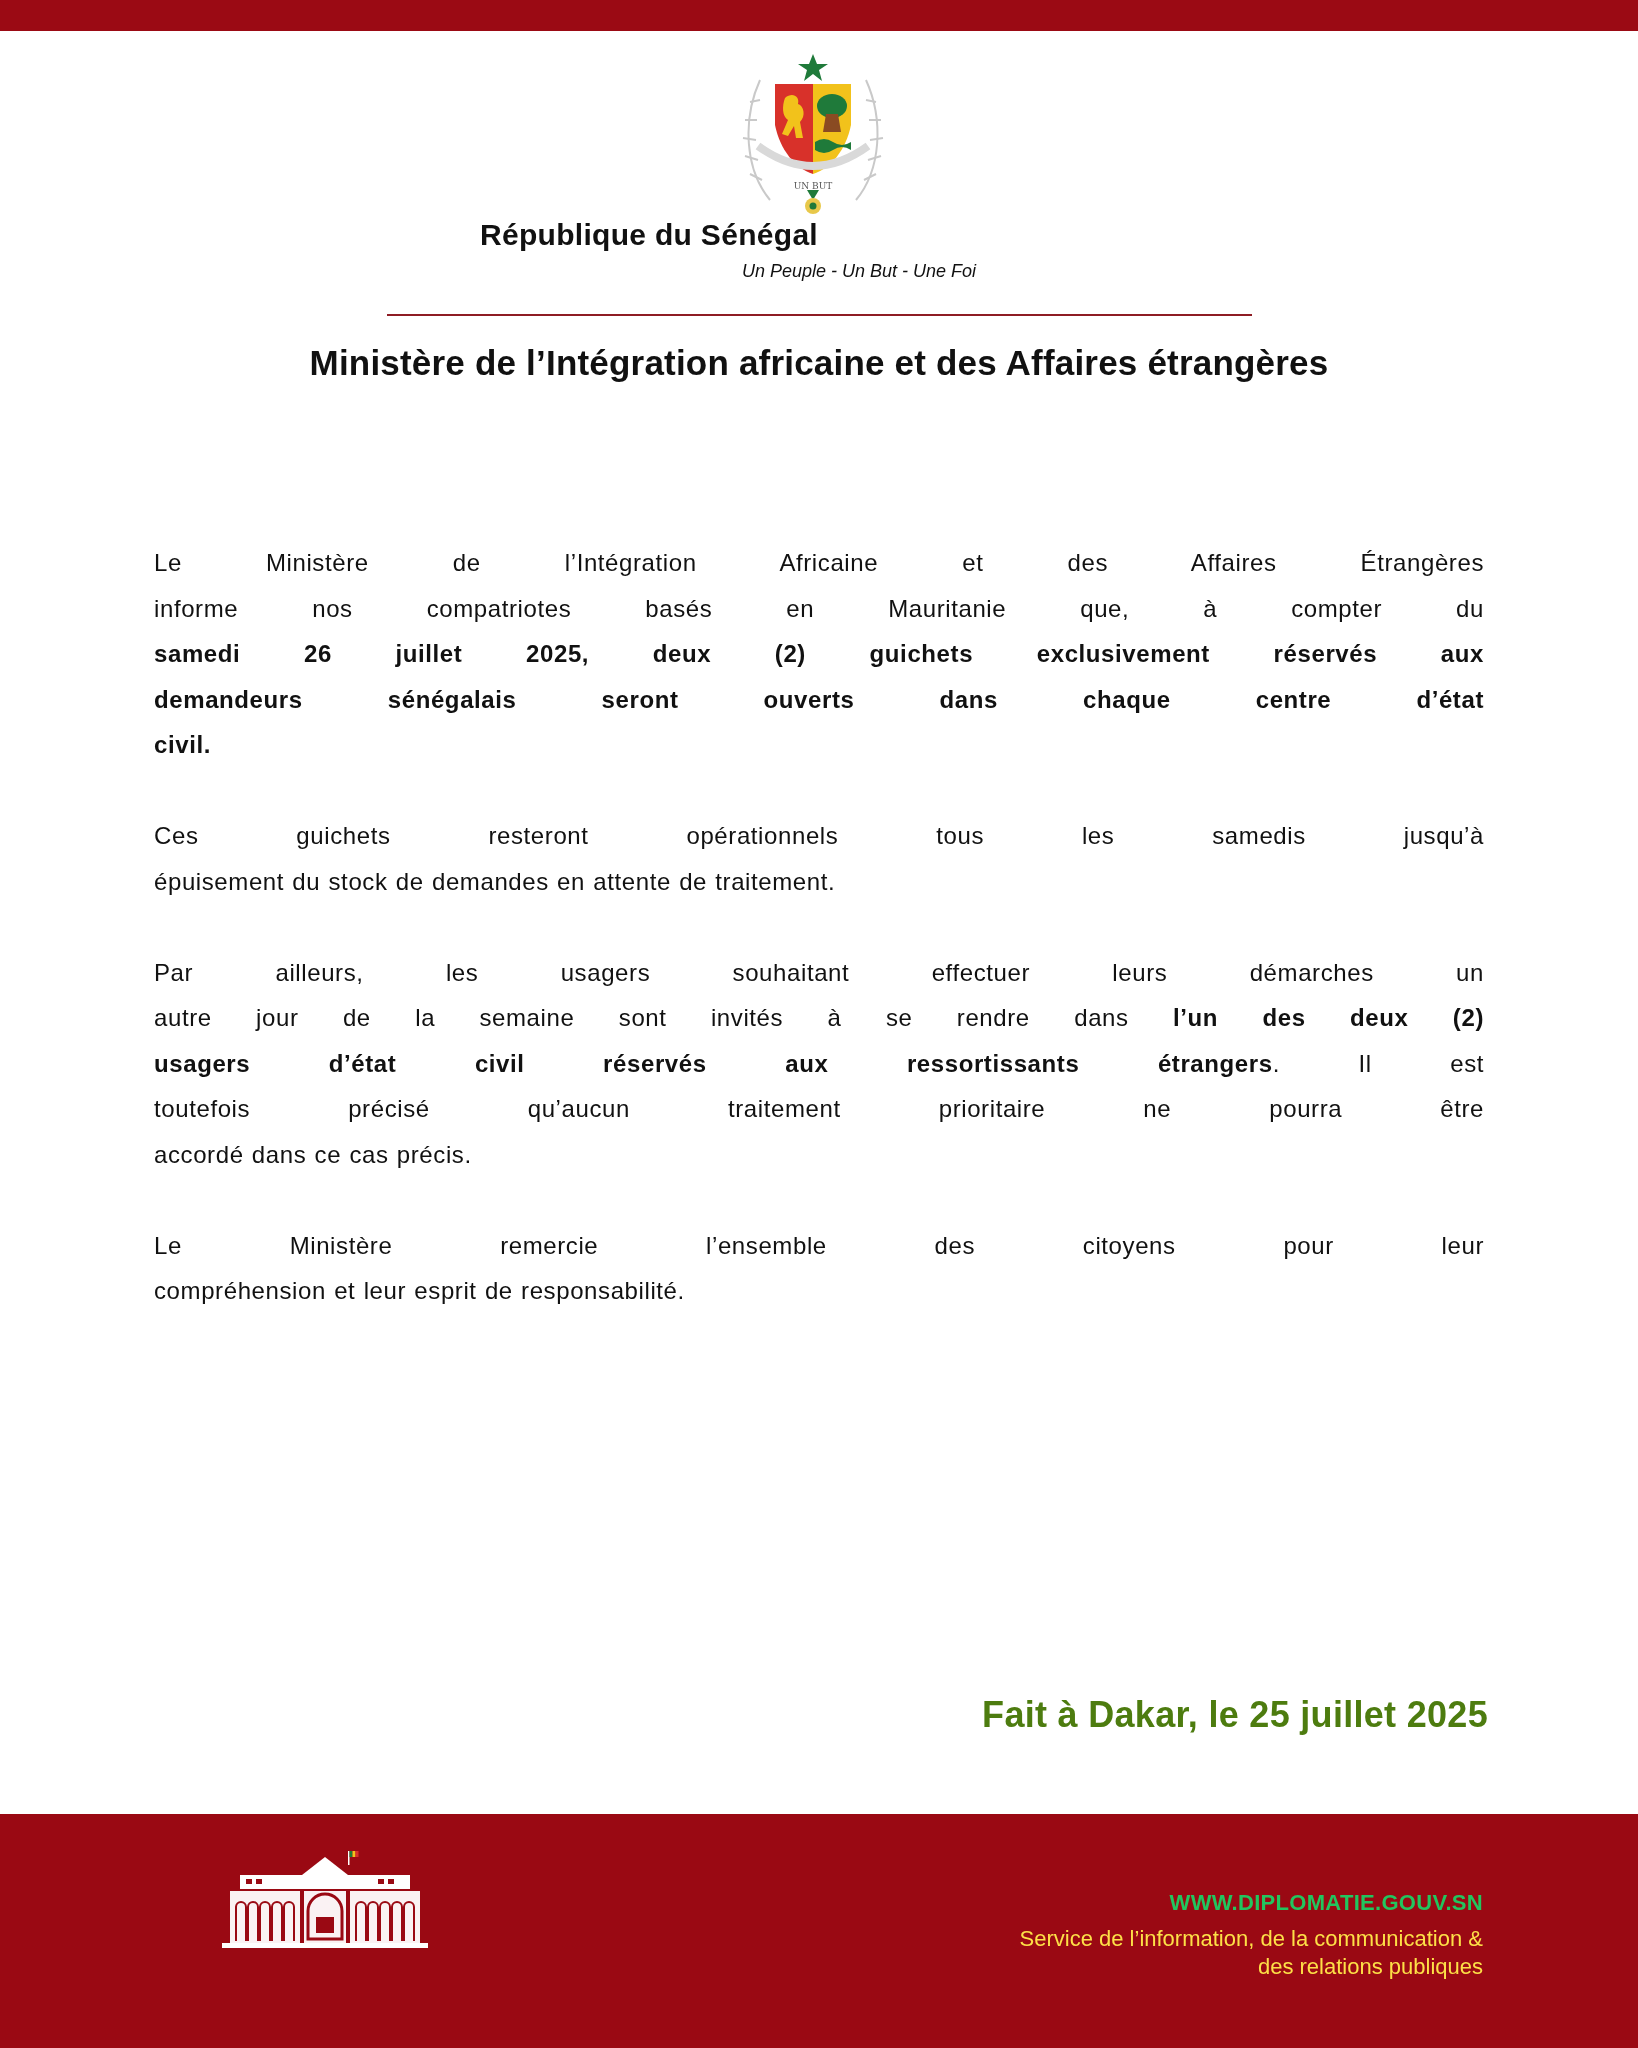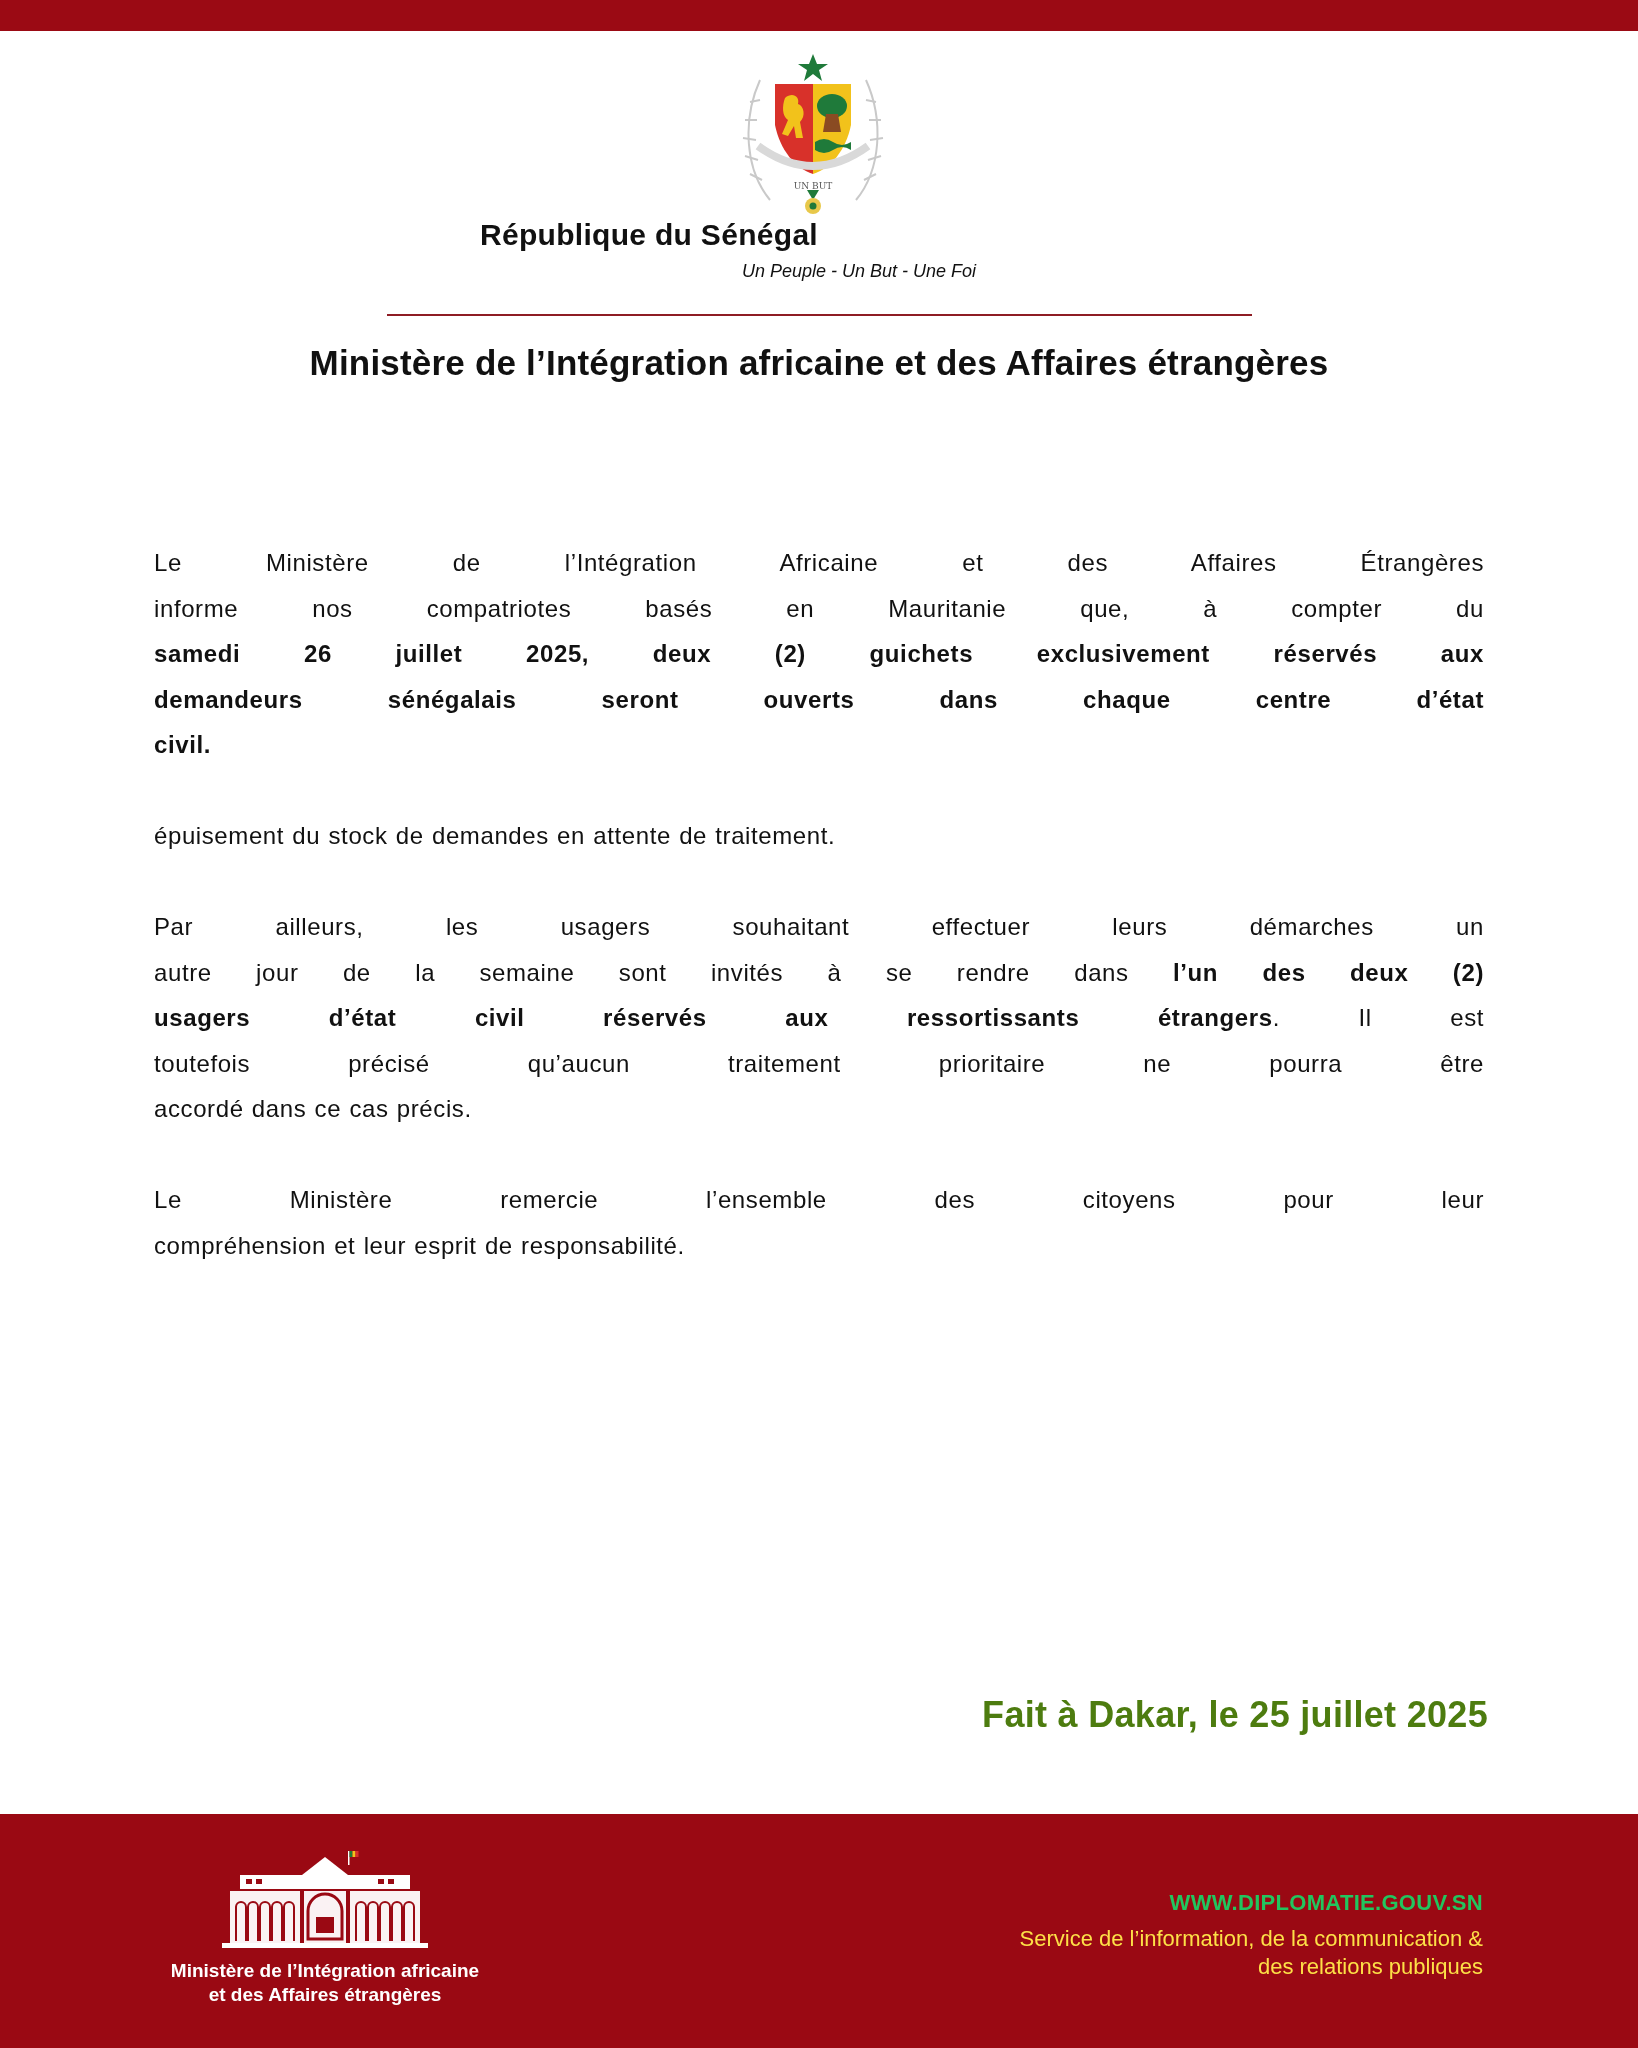--- a/index.html
+++ b/index.html
@@ -99,20 +99,21 @@
 
 <div class="body-text" id="body-text">
     <div class="para">
       <span class="line"><span class="seg">Le Ministère de l’Intégration Africaine et des Affaires Étrangères</span></span>
       <span class="line"><span class="seg">informe nos compatriotes basés en Mauritanie que, à compter du</span></span>
       <span class="line"><span class="seg b">samedi 26 juillet 2025, deux (2) guichets exclusivement réservés aux</span></span>
       <span class="line"><span class="seg b">demandeurs sénégalais seront ouverts dans chaque centre d’état</span></span>
       <span class="line last"><span class="seg b">civil.</span></span>
     </div>
     <div class="para">
+      <span class="line"><span class="seg">Ces guichets resteront opérationnels tous les samedis jusqu’à</span></span>
       <span class="line last"><span class="seg">épuisement du stock de demandes en attente de traitement.</span></span>
     </div>
     <div class="para">
       <span class="line"><span class="seg">Par ailleurs, les usagers souhaitant effectuer leurs démarches un</span></span>
       <span class="line"><span class="seg">autre jour de la semaine sont invités à se rendre dans </span><span class="seg b">l’un des deux (2)</span></span>
       <span class="line"><span class="seg b">usagers d’état civil réservés aux ressortissants étrangers</span><span class="seg">. Il est</span></span>
       <span class="line"><span class="seg">toutefois précisé qu’aucun traitement prioritaire ne pourra être</span></span>
       <span class="line last"><span class="seg">accordé dans ce cas précis.</span></span>
     </div>
     <div class="para">
@@ -143,22 +144,18 @@
       <rect x="82" y="40" width="4" height="52"></rect>
         <rect x="128" y="40" width="4" height="52"></rect>
       <path d="M90 60 a17 17 0 0 1 34 0 v28 h-34 Z" fill="none" stroke="#9a0913" stroke-width="3"></path>
       <rect x="98" y="66" width="18" height="16"></rect>
     </g>
     <g fill="none" stroke="#9a0913" stroke-width="2">
       <path d="M18 90 V56 a5 5 0 0 1 10 0 V90 M30 90 V56 a5 5 0 0 1 10 0 V90 M42 90 V56 a5 5 0 0 1 10 0 V90 M54 90 V56 a5 5 0 0 1 10 0 V90 M66 90 V56 a5 5 0 0 1 10 0 V90"></path>
       <path d="M138 90 V56 a5 5 0 0 1 10 0 V90 M150 90 V56 a5 5 0 0 1 10 0 V90 M162 90 V56 a5 5 0 0 1 10 0 V90 M174 90 V56 a5 5 0 0 1 10 0 V90 M186 90 V56 a5 5 0 0 1 10 0 V90"></path>
     </g>
   </svg>
-  <div class="footer-ministry">
-    <div>Ministère de l’Intégration africaine</div>
-    <div>et des Affaires étrangères</div>
-  </div>
   <div class="footer-url">WWW.DIPLOMATIE.GOUV.SN</div>
   <div class="footer-service">
     <div>Service de l’information, de la communication &amp;</div>
     <div>des relations publiques</div>
   </div>
 </div>
 
 </body></html>

